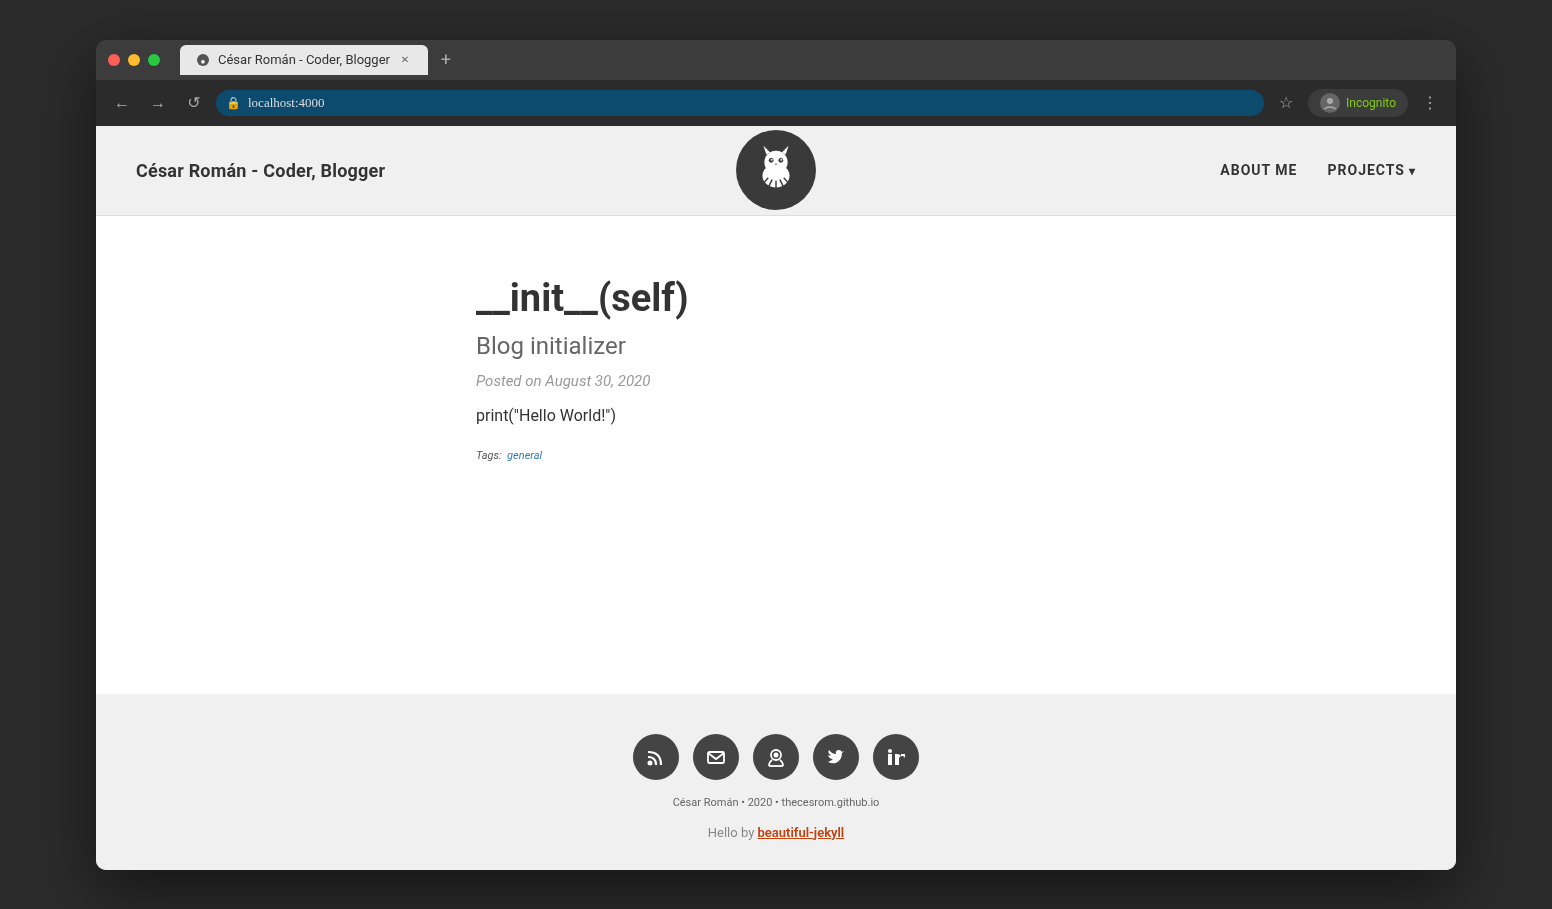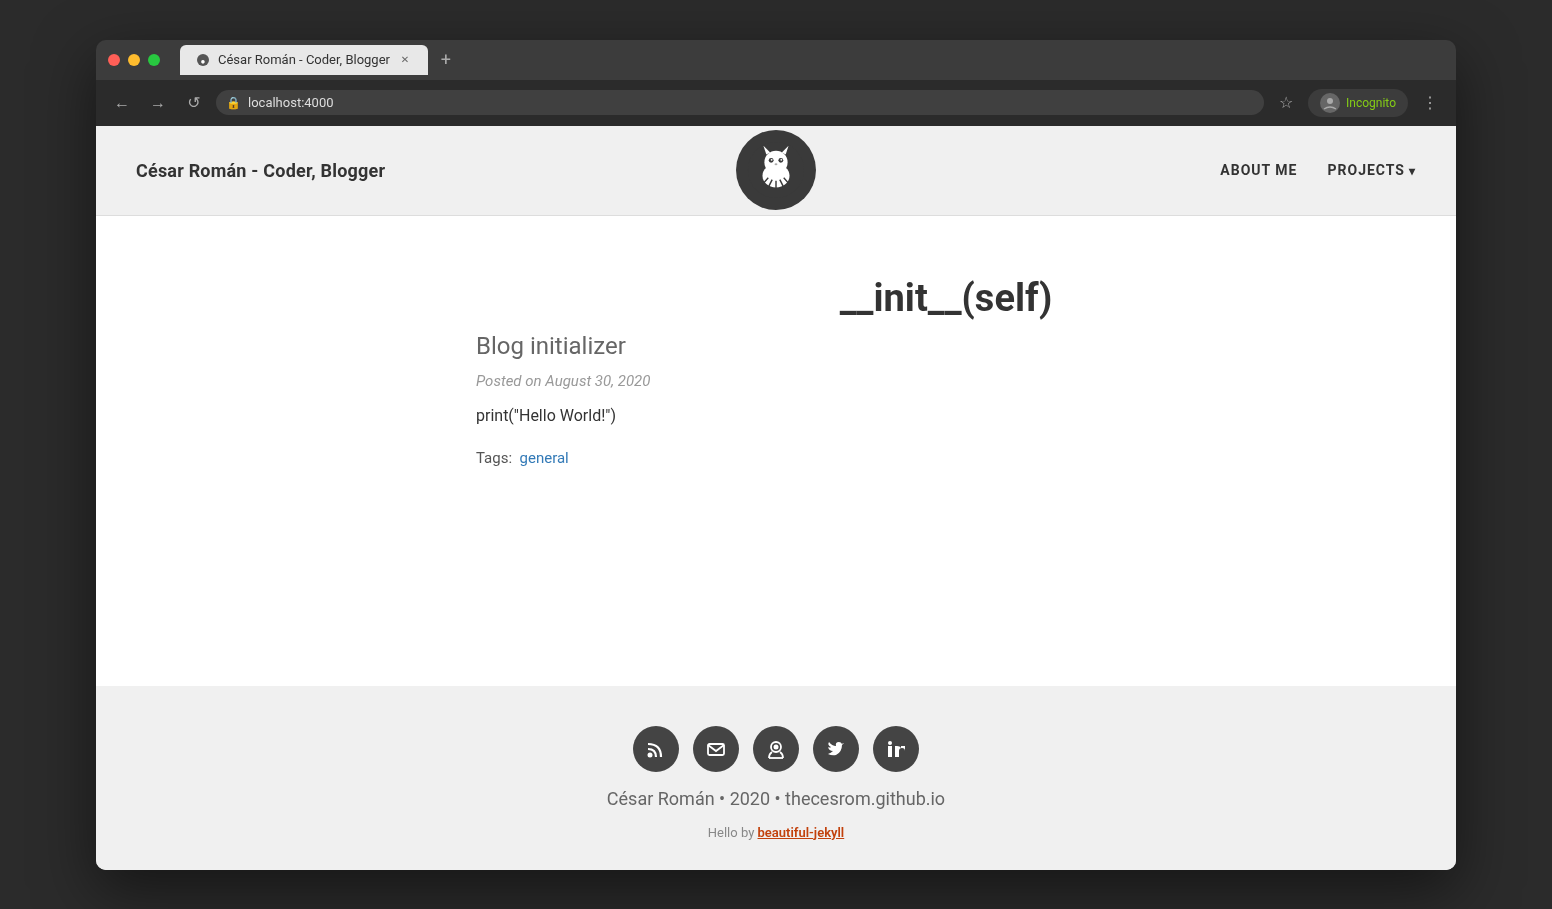--- a/index.html
+++ b/index.html
@@ -126,25 +126,26 @@
     .address-lock {
       position: absolute;
       left: 10px;
       color: #aaa;
       font-size: 12px;
       z-index: 1;
     }
 
     .address-text {
       flex: 1;
-      background: #404040;
+      background: #0c4a6e;
       border-radius: 20px;
       padding: 5px 14px 5px 32px;
       color: #ddd;
       font-size: 13px;
+      font-family: Liberation Serif, serif;
     }
 
     .right-controls {
       display: flex;
       align-items: center;
       gap: 8px;
     }
 
     .star-btn, .menu-btn {
       width: 28px;
@@ -251,21 +252,20 @@
       background: #fff;
       padding: 60px 40px 60px 380px;
     }
 
     .post-title {
       font-size: 38px;
       font-weight: 700;
       color: #333;
       margin-bottom: 12px;
       font-family: -apple-system, BlinkMacSystemFont, "Segoe UI", Roboto, monospace;
-      text-align: center;
     }
 
     .post-subtitle {
       font-size: 24px;
       color: #666;
       margin-bottom: 12px;
     }
 
     .post-date {
       font-size: 15px;
@@ -274,22 +274,23 @@
       margin-bottom: 16px;
     }
 
     .post-content {
       font-size: 16px;
       color: #333;
       margin-bottom: 24px;
     }
 
     .post-tags {
-      font-size: 15px;
+      font-size: 11px;
       color: #555;
+      font-style: italic;
     }
 
     .post-tags a {
       color: #337ab7;
       text-decoration: none;
     }
 
     
     .site-footer {
       background: #f0f0f0;
@@ -314,21 +315,21 @@
       display: flex;
       align-items: center;
       justify-content: center;
       color: #fff;
       font-size: 18px;
       cursor: pointer;
       text-decoration: none;
     }
 
     .footer-text {
-      font-size: 18px;
+      font-size: 11px;
       color: #666;
     }
 
     .footer-theme {
       font-size: 13px;
       color: #888;
     }
 
     .footer-theme a {
       font-weight: 600;

